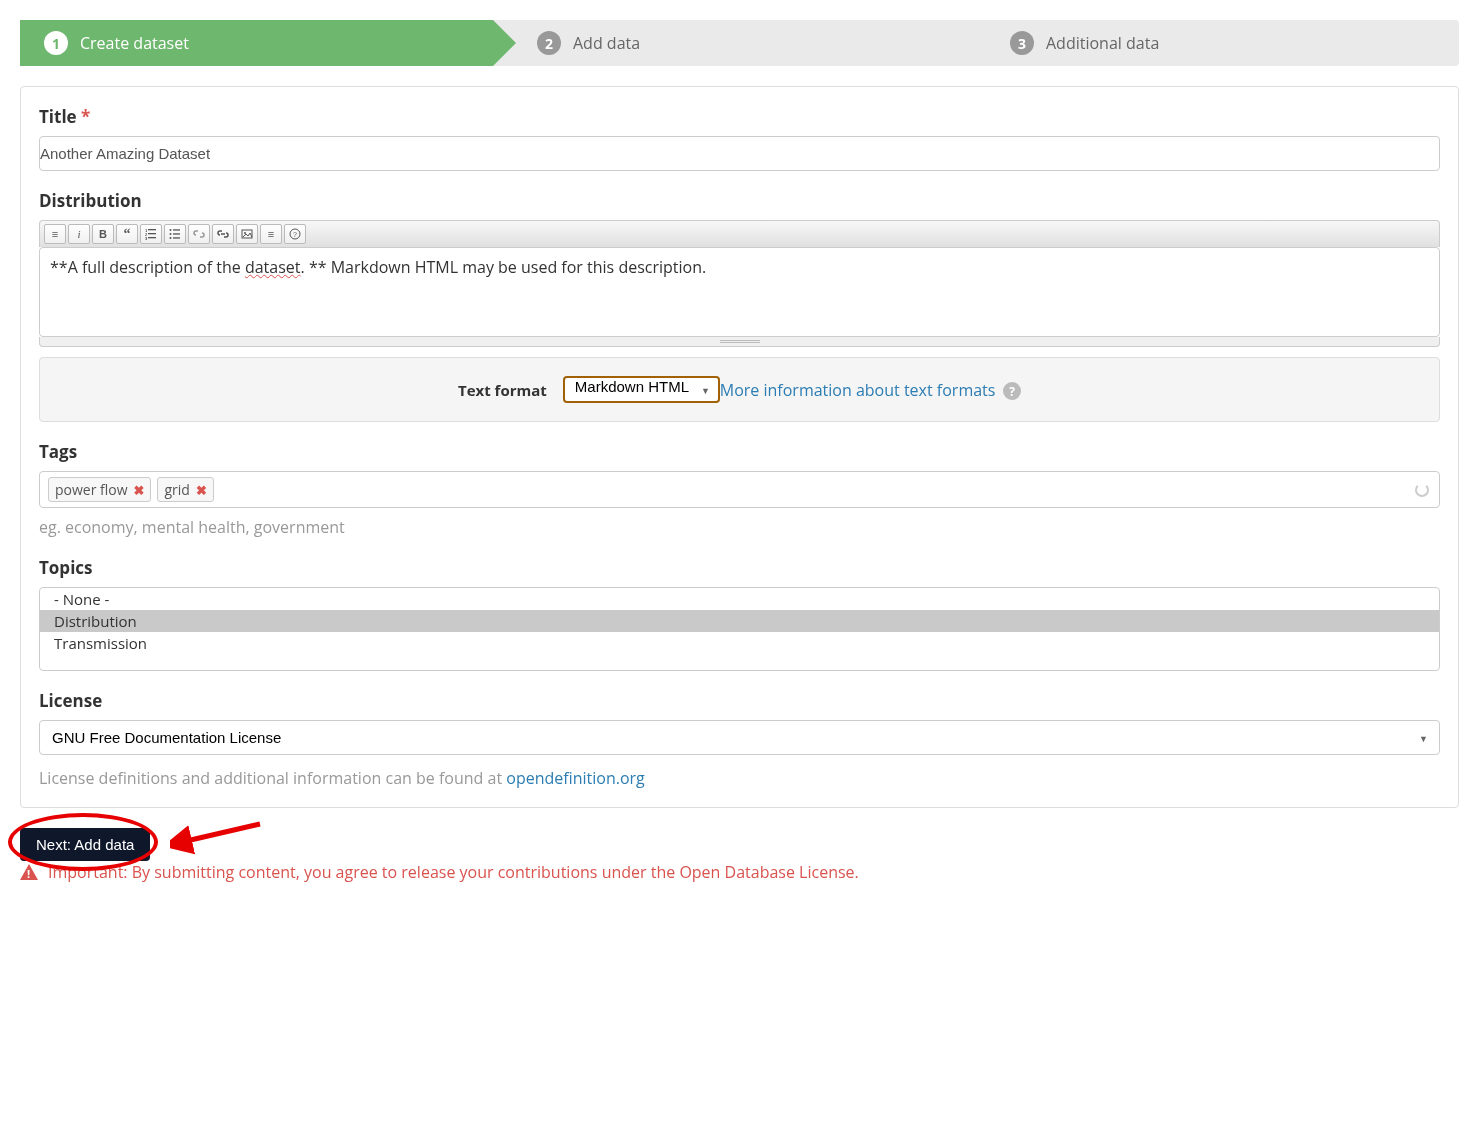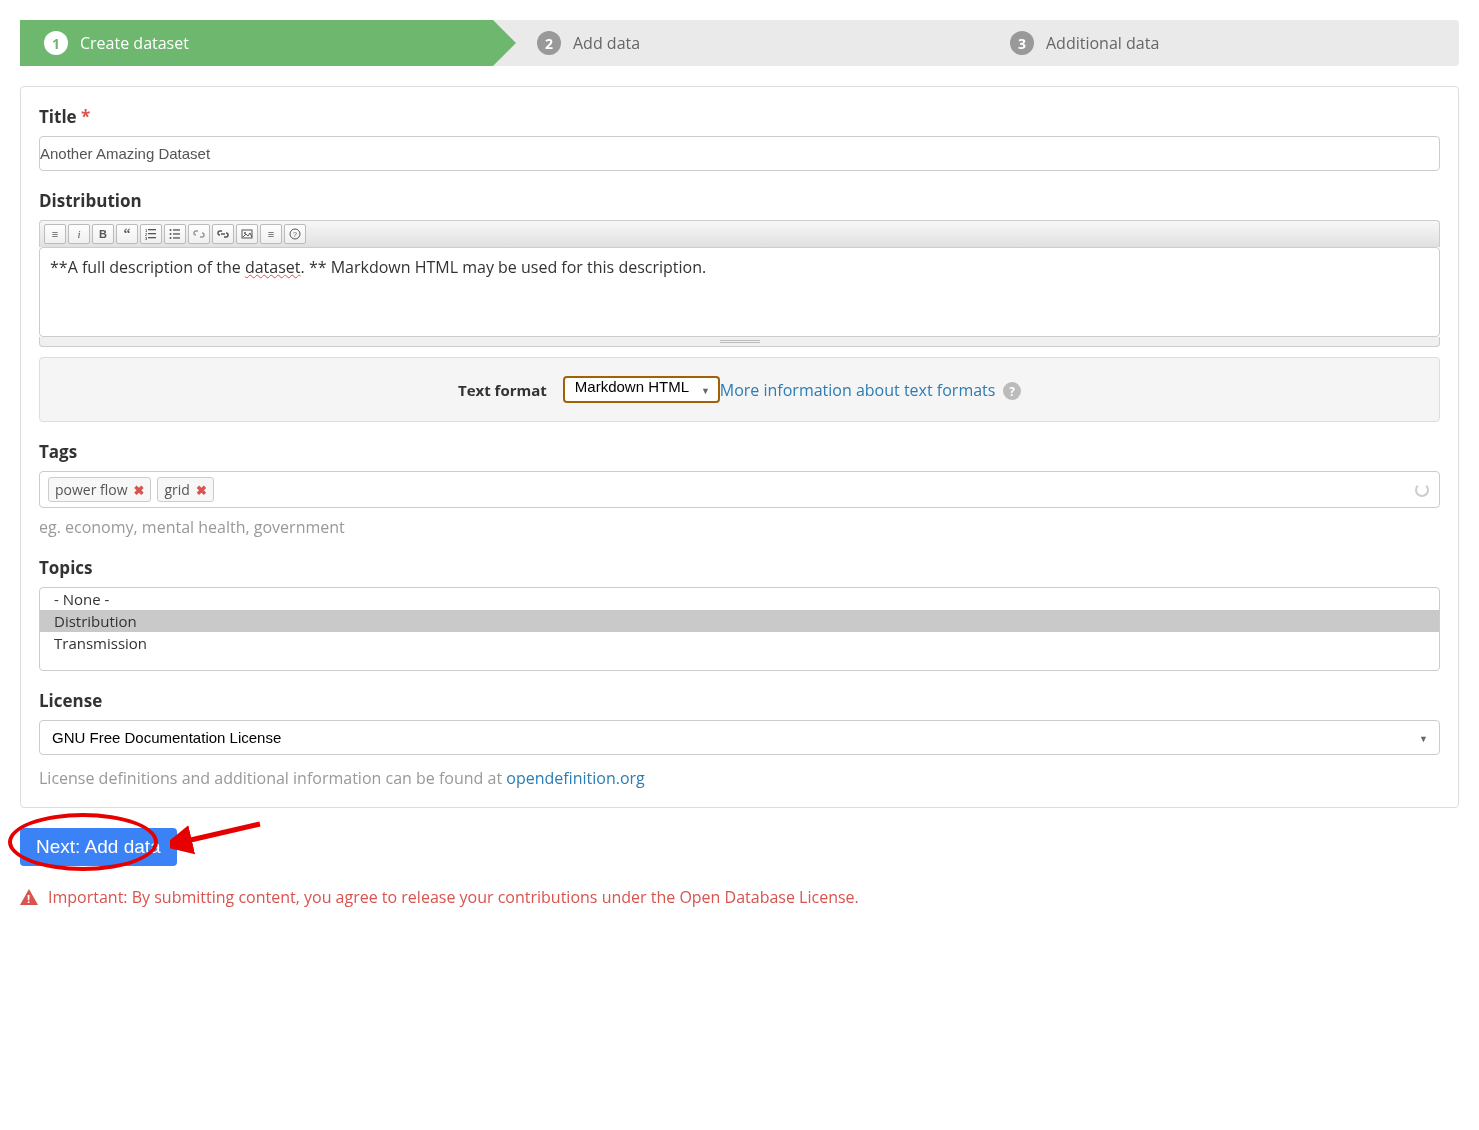--- a/index.html
+++ b/index.html
@@ -52,26 +52,26 @@
 .topics-listbox .option.selected { background: #c9c9c9; }
 
 
 .license-select { width: 100%; border: 1px solid #ccc; border-radius: 4px; padding: 8px 12px; font-size: 15px; background: #fff; appearance: none; }
 .license-wrapper { position: relative; }
 .license-wrapper::after { content: '▼'; font-size: 9px; position: absolute; right: 12px; top: 50%; transform: translateY(-50%); color: #666; pointer-events: none; }
 .license-help { color: #999; font-size: 16px; margin-top: 12px; }
 .license-help a { color: #2c7db3; text-decoration: none; }
 
 
-.btn-next { background: #3b82f6; color: #fff; border: none; border-radius: 4px; padding: 8px 16px; font-size: 19px; cursor: pointer; }
+.btn-next { background: #0f172a; color: #fff; border: none; border-radius: 4px; padding: 8px 16px; font-size: 15px; cursor: pointer; }
 .annotation-wrapper { position: relative; display: inline-block; }
 .annotation-ellipse { position: absolute; left: -12px; top: -15px; width: 150px; height: 58px; border: 4px solid #e60000; border-radius: 50%; pointer-events: none; }
 .annotation-arrow { position: absolute; left: 150px; top: -12px; pointer-events: none; }
 
-.important-notice { margin-top: 20px; color: #d9534f; font-size: 16px; display: flex; align-items: center; gap: 10px; }
+.important-notice { color: #d9534f; font-size: 16px; display: flex; align-items: center; gap: 10px; }
 .warning-icon { width: 0; height: 0; border-left: 9px solid transparent; border-right: 9px solid transparent; border-bottom: 16px solid #d9534f; position: relative; display: inline-block; }
 .warning-icon::after { content: '!'; color: #fff; position: absolute; left: -2px; top: 2px; font-size: 11px; font-weight: bold; }
 
 .spellcheck-underline { text-decoration: underline wavy #d9534f; text-decoration-thickness: 1px; }
 </style>
 </head>
 <body>
 
 
 

